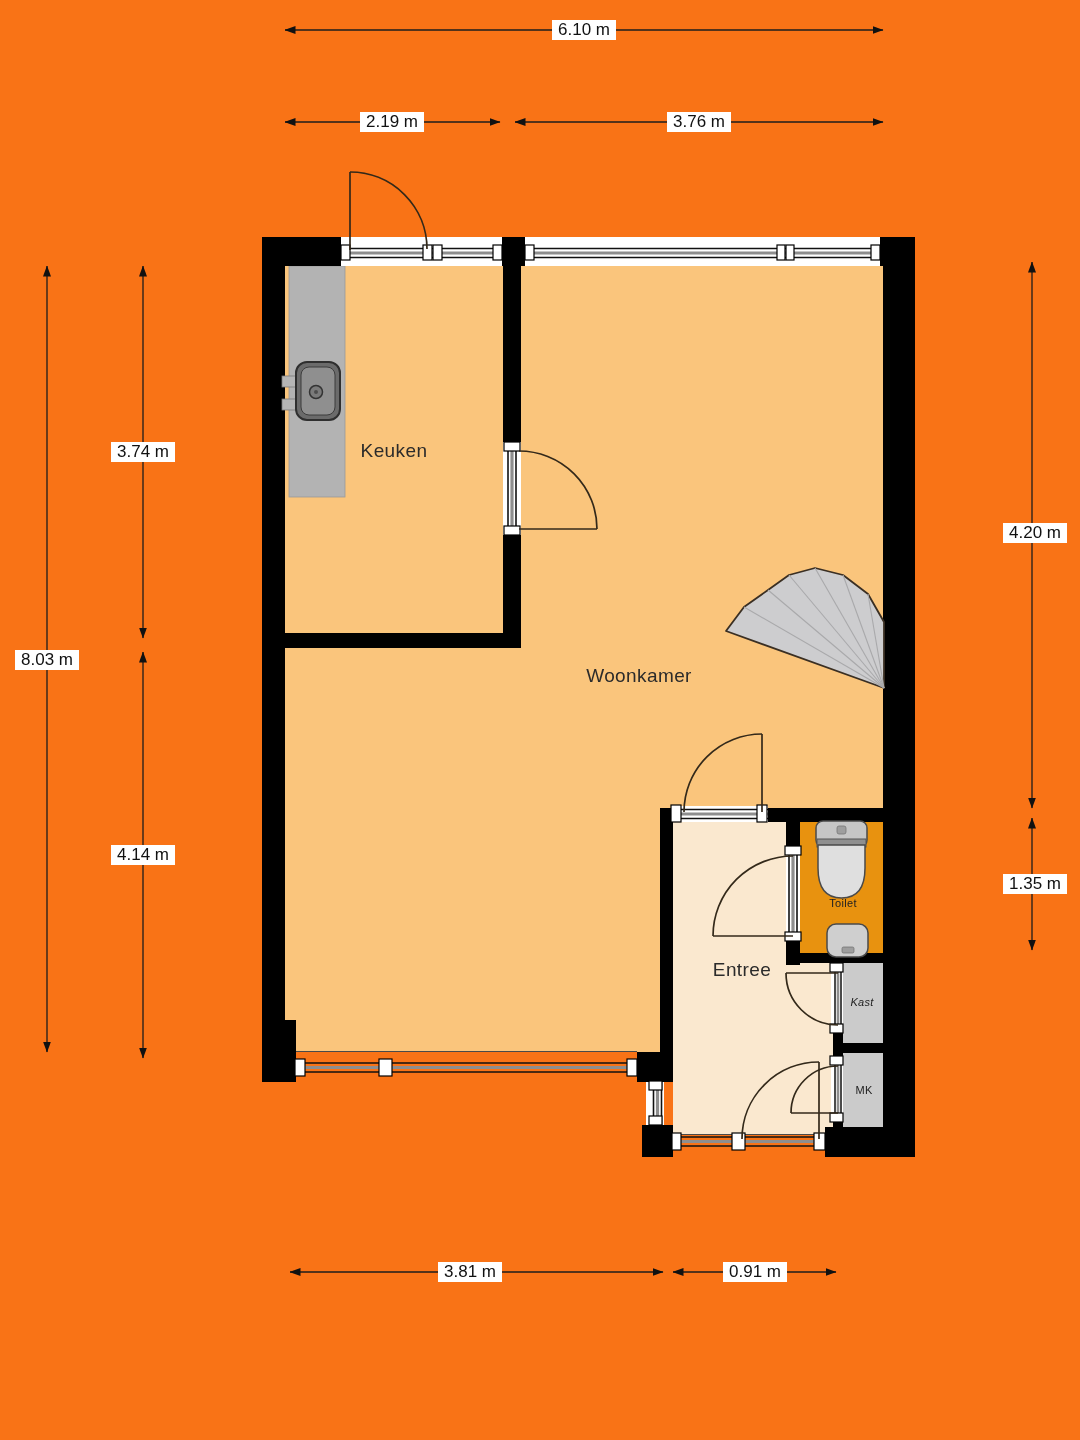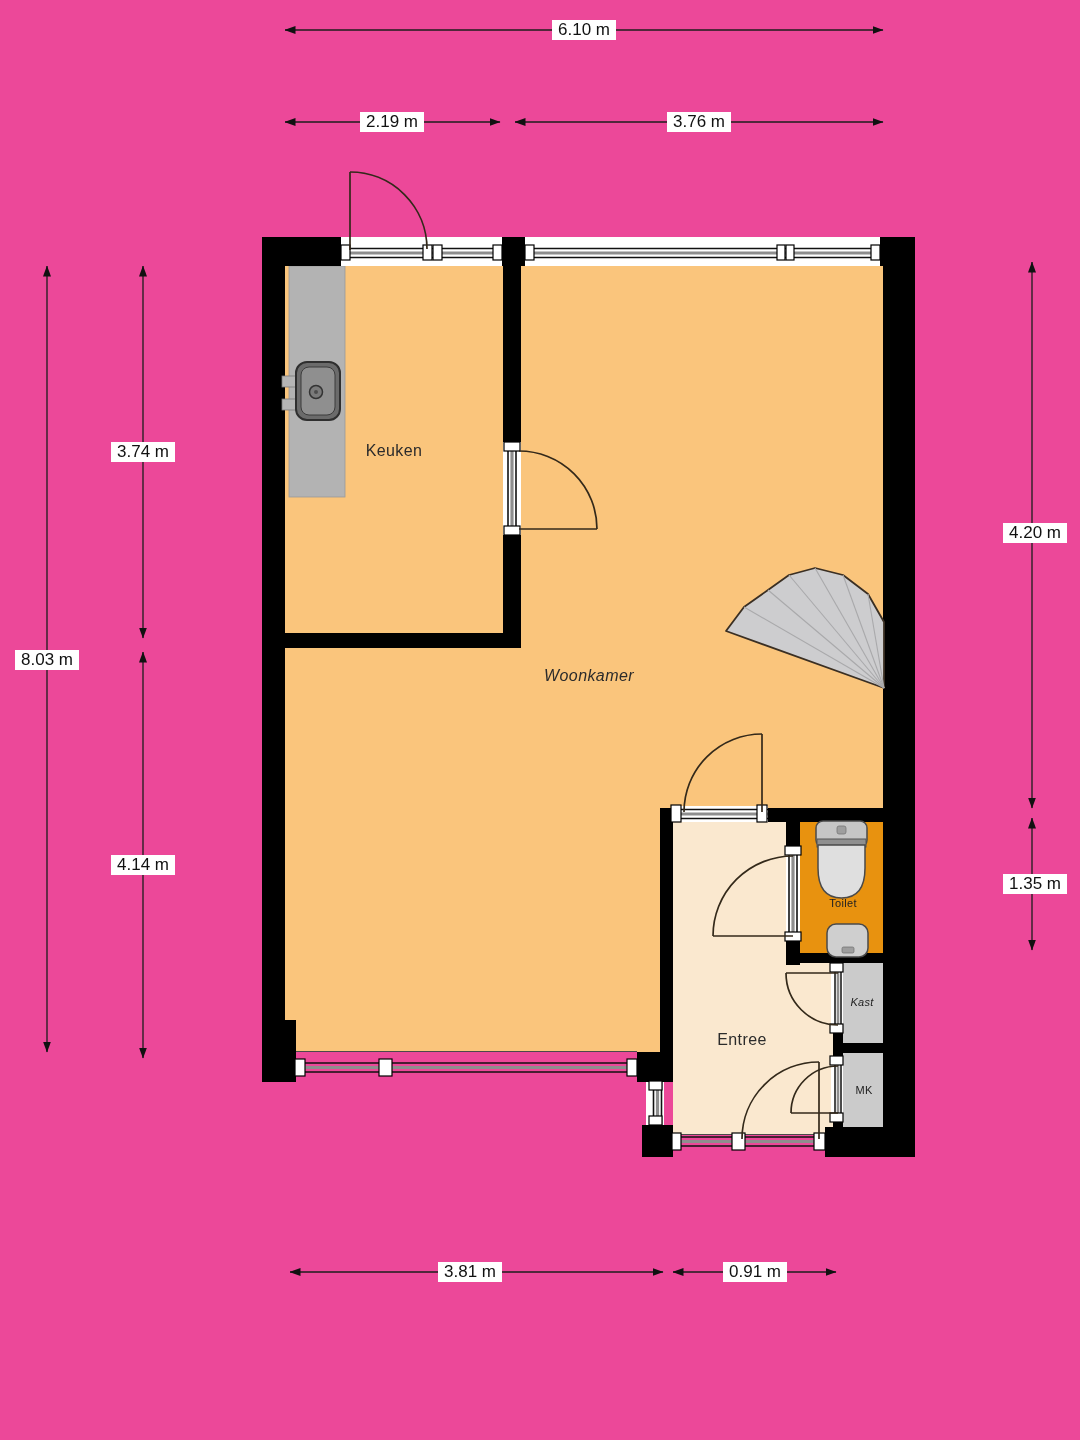--- a/index.html
+++ b/index.html
@@ -1,23 +1,23 @@
 <!DOCTYPE html>
 <html><head>
 <meta charset="utf-8">
 <style>
   html,body{margin:0;padding:0;background:#fff;}
   .canvas{
-    position:relative;width:1080px;height:1440px;background:#ec4899;overflow:hidden;
+    position:relative;width:1080px;height:1440px;background:#f97316;overflow:hidden;
     font-family:"Liberation Sans","DejaVu Sans",sans-serif;
   }
   .canvas svg{position:absolute;left:0;top:0;}
   .lbl{position:absolute;transform:translate(-50%,-50%);white-space:nowrap;}
   .dim{font-size:17px;color:#111;background:#ffffff;padding:0 6px;line-height:20px;}
-  .room{font-size:16px;color:#2b2b2b;letter-spacing:0.4px;text-align:center;}
+  .room{font-size:19px;color:#2b2b2b;letter-spacing:0.4px;text-align:center;}
   .room-sm{font-size:11px;color:#222;letter-spacing:0.3px;}
   .plan-title{font-size:31px;color:#1c1c1c;letter-spacing:0.5px;}
 </style>
 </head>
 <body>
 
 <div class="canvas">
 
 <svg width="1080" height="1440" viewBox="0 0 1080 1440">
   <defs>
@@ -218,27 +218,27 @@
     <line x1="290" y1="1272" x2="663" y2="1272" marker-start="url(#as)" marker-end="url(#ae)"></line>
     <line x1="673" y1="1272" x2="836" y2="1272" marker-start="url(#as)" marker-end="url(#ae)"></line>
   </g>
 </svg>
 
 <div class="lbl dim" style="left:584px;top:30px;">6.10 m</div>
 <div class="lbl dim" style="left:392px;top:122px;">2.19 m</div>
 <div class="lbl dim" style="left:699px;top:122px;text-align:right;">3.76 m</div>
 <div class="lbl dim" style="left:47px;top:660px;">8.03 m</div>
 <div class="lbl dim" style="left:143px;top:452px;">3.74 m</div>
-<div class="lbl dim" style="left:143px;top:855px;margin-top:10px;">4.14 m</div>
+<div class="lbl dim" style="left:143px;top:855px;">4.14 m</div>
 <div class="lbl dim" style="left:1035px;top:533px;">4.20 m</div>
 <div class="lbl dim" style="left:1035px;top:884px;">1.35 m</div>
 <div class="lbl dim" style="left:470px;top:1272px;">3.81 m</div>
 <div class="lbl dim" style="left:755px;top:1272px;">0.91 m</div>
 
 <div class="lbl room" style="left:394px;top:451px;">Keuken</div>
-<div class="lbl room" style="left:589px;top:676px;font-style:italic;">Woonkamer</div>
+<div class="lbl room" style="left:639px;top:676px;">Woonkamer</div>
 <div class="lbl room-sm" style="left:843px;top:903px;">Toilet</div>
-<div class="lbl room" style="left:742px;top:1040px;">Entree</div>
+<div class="lbl room" style="left:742px;top:970px;">Entree</div>
 <div class="lbl room-sm" style="left:862px;top:1002px;font-style:italic;">Kast</div>
 <div class="lbl room-sm" style="left:864px;top:1090px;">MK</div>
 
 
 </div>
 
 </body></html>

